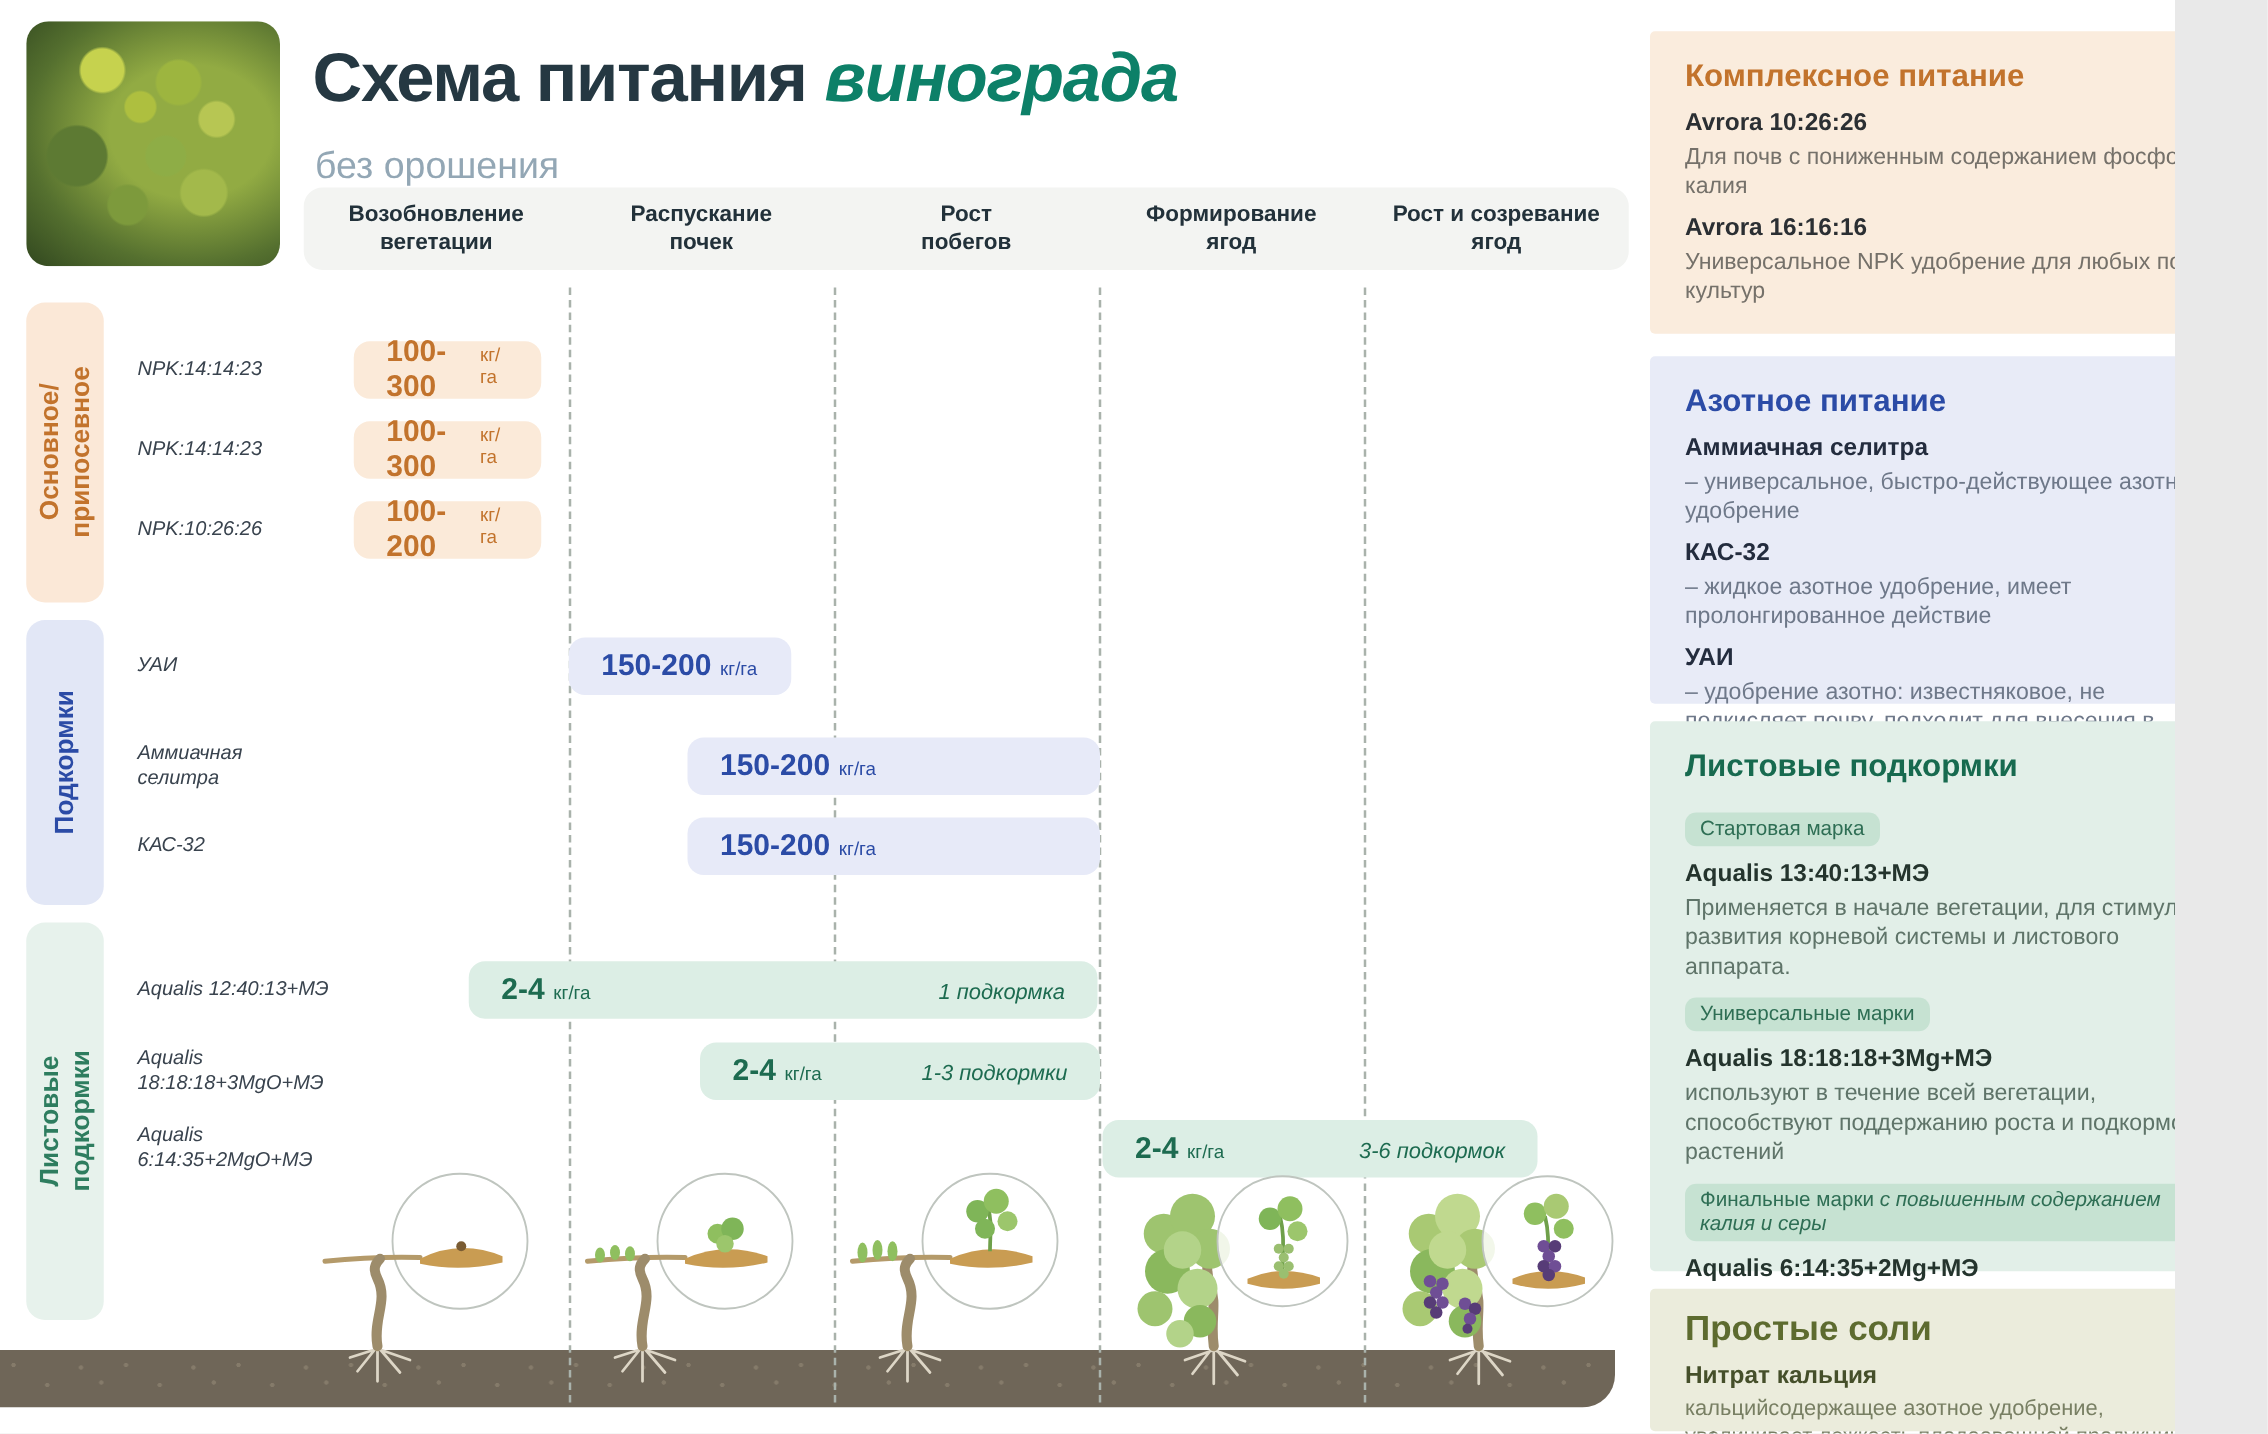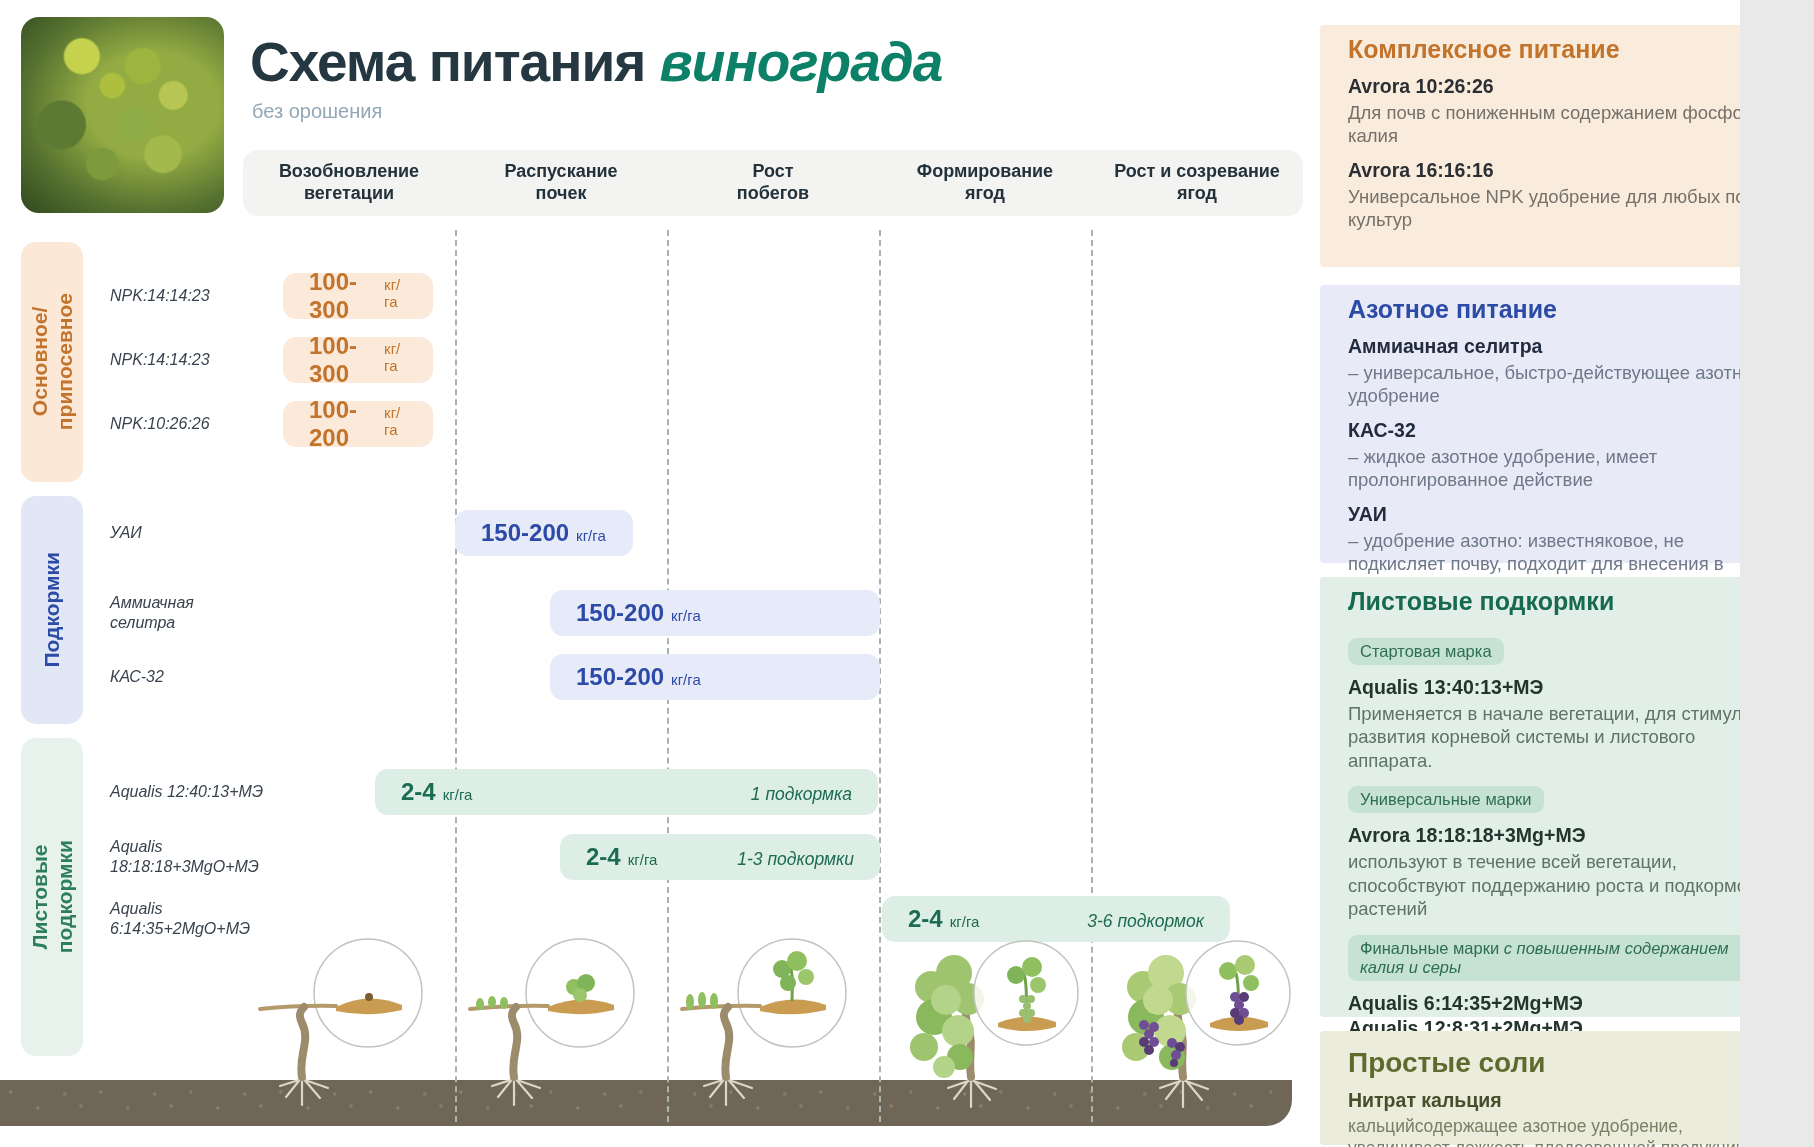--- a/index.html
+++ b/index.html
@@ -13,21 +13,21 @@
       radial-gradient(circle at 45% 35%, #aebf3f 0 7%, transparent 8%),
       radial-gradient(circle at 60% 25%, #9db53f 0 9%, transparent 10%),
       radial-gradient(circle at 55% 55%, #8ead46 0 10%, transparent 11%),
       radial-gradient(circle at 70% 70%, #a3b94b 0 9%, transparent 10%),
       radial-gradient(circle at 40% 75%, #7d9a3c 0 8%, transparent 9%),
       radial-gradient(circle at 75% 40%, #b7c653 0 7%, transparent 8%),
       radial-gradient(circle at 20% 55%, #5d7a33 0 12%, transparent 13%),
       radial-gradient(ellipse at 65% 45%, #92ab43 0 35%, #55702f 70%, #31471f 100%);}
   .title{position:absolute;left:250px;top:30px;font-size:55px;font-weight:800;color:#253842;letter-spacing:-1px;}
   .title .accent{color:#0d8068;font-style:italic;}
-  .subtitle{position:absolute;left:252px;top:100px;font-size:20px;color:#93a7b5;}
+  .subtitle{position:absolute;left:252px;top:116px;font-size:30px;color:#93a7b5;}
 
   
   .phase-band{position:absolute;left:243px;top:150px;width:1060px;height:66px;background:#f3f4f2;border-radius:15px;}
   .phase-label{position:absolute;top:150px;height:66px;width:212px;display:flex;align-items:center;justify-content:center;
     text-align:center;font-weight:bold;font-size:18px;line-height:1.22;color:#22313a;white-space:pre-line;}
 
   
   .vline{position:absolute;top:230px;height:892px;width:0;border-left:2px dashed #a9b2ab;}
 
   
@@ -57,21 +57,21 @@
   
   .soil{position:absolute;left:0;top:1080px;width:1292px;height:46px;background:#6f6658;border-radius:0 0 26px 0;
     background-image:radial-gradient(circle at 12% 30%, #857b6a 0 1.5px, transparent 2px),
                      radial-gradient(circle at 42% 70%, #857b6a 0 1.5px, transparent 2px),
                      radial-gradient(circle at 72% 35%, #857b6a 0 1.5px, transparent 2px),
                      radial-gradient(circle at 90% 65%, #857b6a 0 1.5px, transparent 2px);
     background-size:90px 40px;}
   .plant{position:absolute;top:905px;width:210px;height:215px;}
 
   
-  .panel{position:absolute;left:1320px;width:492px;border-radius:4px;padding:10px 28px;box-sizing:border-box;}
+  .panel{position:absolute;left:1320px;width:492px;border-radius:4px;padding:22px 28px;box-sizing:border-box;}
   .panel h2{margin:0 0 10px 0;font-size:25px;font-weight:800;}
   .p-item{margin-top:11px;}
   .p-name{font-weight:bold;font-size:19.5px;}
   .p-desc{font-size:18.5px;line-height:1.27;margin-top:3px;}
   .panel.p1{background:#faecdd;}  .panel.p1 h2{color:#c2732c;}
   .panel.p1 .p-name{color:#2b2f33;} .panel.p1 .p-desc{color:#75716a;}
   .panel.p2{background:#e8ebf7;}  .panel.p2 h2{color:#2b4ba6;}
   .panel.p2 .p-name{color:#232c3e;} .panel.p2 .p-desc{color:#6e7889;}
   .panel.p3{background:#e2efe8;}  .panel.p3 h2{color:#176a4f;}
   .panel.p3 .p-name{color:#24342d;margin-top:2px;} .panel.p3 .p-desc{color:#5f7469;}
@@ -334,21 +334,21 @@
 
   <section class="panel p3" style="top:577px;height:440px">
     <h2>Листовые подкормки</h2>
     <div class="badge"><span>Стартовая марка</span></div>
     <div class="p-item">
       <div class="p-name">Aqualis 13:40:13+МЭ</div>
       <div class="p-desc">Применяется в начале вегетации, для стимуляции развития корневой системы и листового аппарата.</div>
     </div>
     <div class="badge"><span>Универсальные марки</span></div>
     <div class="p-item">
-      <div class="p-name">Avrora 18:18:18+3Mg+МЭ</div>
+      <div class="p-name">Aqualis 18:18:18+3Mg+МЭ</div>
       <div class="p-desc">используют в течение всей вегетации, способствуют поддержанию роста и подкормок растений</div>
     </div>
     <div class="badge"><span>Финальные марки</span> <i>с повышенным содержанием калия и серы</i></div>
     <div class="p-item">
       <div class="p-name">Aqualis 6:14:35+2Mg+МЭ</div>
       <div class="p-name">Aqualis 12:8:31+2Mg+МЭ</div>
       <div class="p-name">Aqualis 3:11:38+4Mg+МЭ</div>
       <div class="p-desc">повышают сахаристость, увеличивают лежкость, устойчивость к засухам и болезням, улучшают вкусовые качества</div>
     </div>
   </section>

